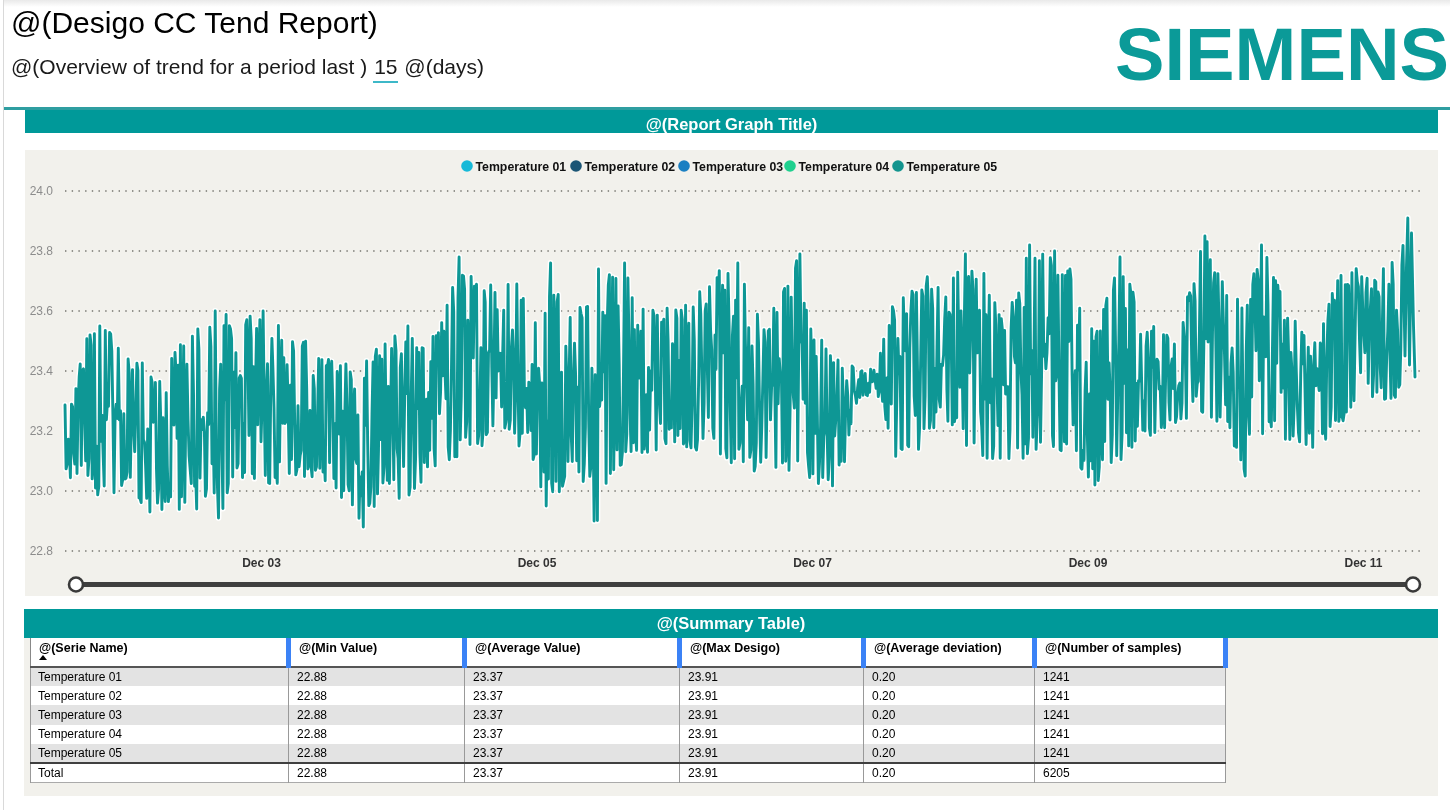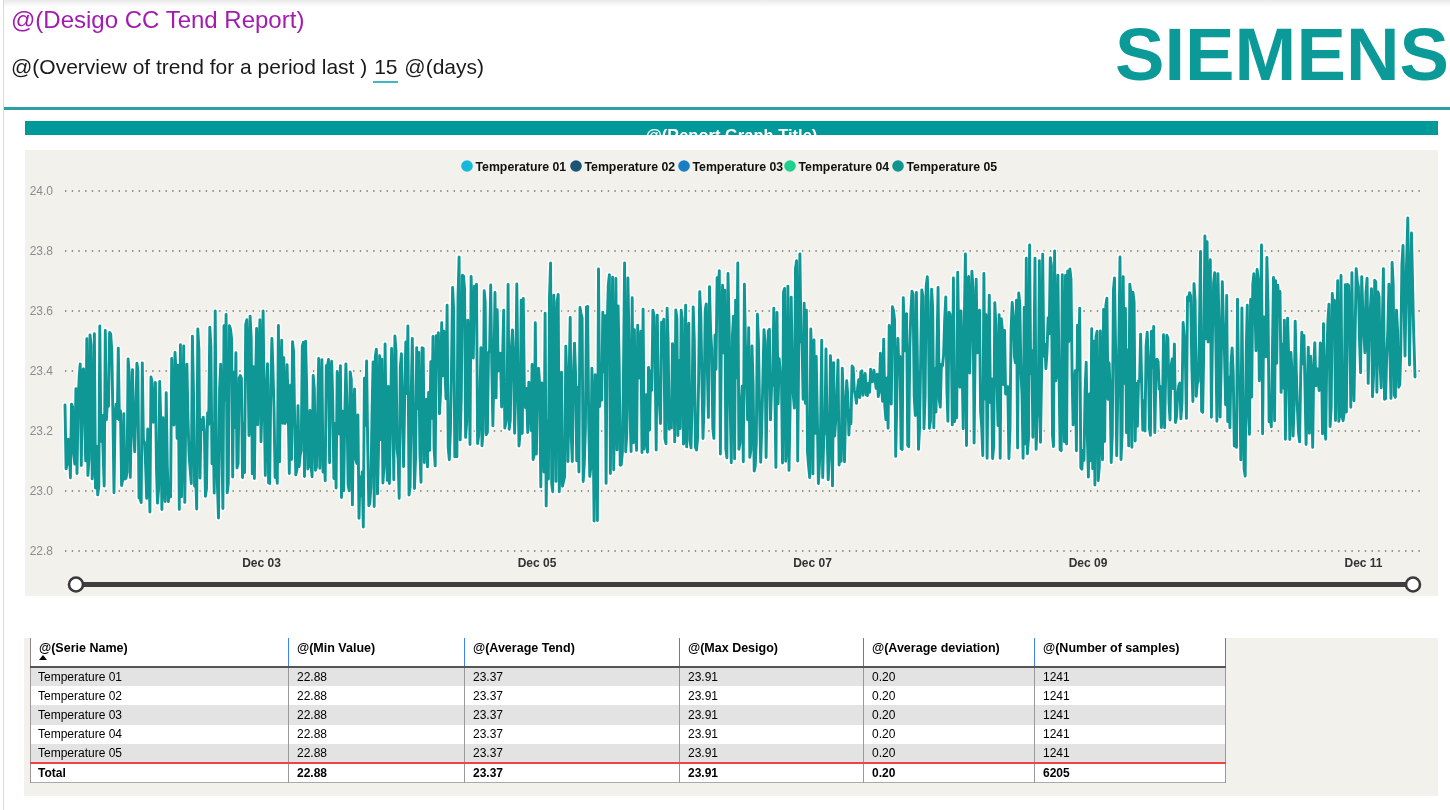--- a/index.html
+++ b/index.html
@@ -1,39 +1,39 @@
 <!DOCTYPE html>
 <html><head>
 <meta charset="utf-8">
 <style>
 * { margin:0; padding:0; box-sizing:border-box; }
 html,body { width:1450px; height:810px; background:#fff; font-family:"Liberation Sans", sans-serif; overflow:hidden; }
 #page { position:relative; width:1450px; height:810px; }
 #leftline { position:absolute; left:3px; top:0; width:1px; height:810px; background:#d9d9d9; }
 #topgrad { position:absolute; left:4px; top:0; width:1446px; height:7px; background:linear-gradient(#e9e9e9,#ffffff); }
-#title { position:absolute; left:11px; top:6px; font-size:24px; color:#a21caf; }
+#title { position:absolute; left:11px; top:6px; font-size:30px; color:#000000; }
 #subtitle { position:absolute; left:11px; top:55px; font-size:21px; color:#1a1a1a; }
 #subtitle .days { border-bottom:2px solid #3db8c8; padding:0 1px 3px 1px;margin-top:16px; }
 #siemens { position:absolute; left:1115px; top:27px; }
 #hr { position:absolute; left:4px; top:107px; width:1446px; height:3px; background:#2e9ea1; }
 .panelhead { position:absolute; background:#009999; color:#fff; font-size:16.5px; font-weight:bold; text-align:center; line-height:29px; }
-#charthead { left:25px; top:121px; width:1413px; height:14px; }
+#charthead { left:25px; top:110px; width:1413px; height:23px; }
 #chartbody { position:absolute; left:25px; top:150px; width:1413px; height:446px; background:#f2f1ec; }
 #tablehead { left:24px; top:609px; width:1414px; height:29px; }
 #tablepanel { position:absolute; left:24px; top:638px; width:1414px; height:158px; background:#f2f1ec; }
 table { position:absolute; left:6px; top:0px; border-collapse:collapse; table-layout:fixed; width:1195px; font-size:12px; color:#000; }
 col.c0 { width:258px; } col.c1 { width:176px; } col.c2 { width:215px; } col.c3 { width:184px; } col.c4 { width:171px; } col.c5 { width:191px; }
-th { background:#fff; font-size:12.5px; text-align:left; font-weight:bold; height:29px; padding:3px 8px 0 8px; border-left:1px solid #888; border-right:1px solid #3b82f6; vertical-align:top; position:relative; }
+th { background:#fff; font-size:12.5px; text-align:left; font-weight:bold; height:29px; padding:3px 8px 0 8px; border-left:1px solid #888; border-right:5px solid #3b82f6; vertical-align:top; position:relative; }
 th .sort { position:absolute; left:8px; top:17px; width:0; height:0; border-left:4.5px solid transparent; border-right:4.5px solid transparent; border-bottom:5.5px solid #000; }
 td { height:19.2px; padding:0 8px; border-left:1px solid #999; border-right:1px solid #999; vertical-align:middle; }
 td.n { text-align:left; padding-left:7px; }
 thead tr { border-bottom:2px solid #555; }
 tbody tr:nth-child(odd) td { background:#e3e3e3; }
 tbody tr:nth-child(even) td { background:#fff; }
-tbody tr.total { border-top:2px solid #ef4444; border-bottom:1px solid #aaa; font-weight:bold;margin-top:31px; }
+tbody tr.total { border-top:2px solid #404040; border-bottom:1px solid #aaa; font-weight:normal;margin-top:31px; }
 tbody tr.total td { background:#fff; }
 </style>
 </head>
 <body>
 <div id="page">
 <div id="topgrad"></div>
 <div id="leftline"></div>
 <div id="title">@(Desigo CC Tend Report)</div>
 <div id="subtitle">@(Overview of trend for a period last&nbsp;) <span class="days">15</span> @(days)</div>
 <svg id="siemens" width="334" height="56" viewBox="0 0 334 56">
@@ -75,35 +75,36 @@
 <text x="512" y="417" text-anchor="middle" font-size="12" font-weight="bold" fill="#333">Dec 05</text>
 <text x="787.5" y="417" text-anchor="middle" font-size="12" font-weight="bold" fill="#333">Dec 07</text>
 <text x="1063" y="417" text-anchor="middle" font-size="12" font-weight="bold" fill="#333">Dec 09</text>
 <text x="1338.5" y="417" text-anchor="middle" font-size="12" font-weight="bold" fill="#333">Dec 11</text>
 
 <line x1="51" y1="434.5" x2="1388" y2="434.5" stroke="#3f3f3f" stroke-width="5"></line>
 <circle cx="51" cy="434.5" r="7" fill="#fff" stroke="#3a3a3a" stroke-width="2.6"></circle>
 <circle cx="1388" cy="434.5" r="7" fill="#fff" stroke="#3a3a3a" stroke-width="2.6"></circle>
 </svg>
 </div>
+<div id="tablehead" class="panelhead">@(Summary Table)</div>
 <div id="tablepanel">
 <table>
 <colgroup>
           <col class="c0">
           <col class="c1">
           <col class="c2">
           <col class="c3">
           <col class="c4">
           <col class="c5">
         </colgroup>
 <thead>
           <tr>
 <th>@(Serie Name)<span class="sort"></span></th>
 <th>@(Min Value)</th>
-<th>@(Average Tend)</th>
+<th>@(Average Value)</th>
 <th>@(Max Desigo)</th>
 <th>@(Average deviation)</th>
 <th>@(Number of samples)</th>
 </tr>
         </thead>
 <tbody>
 <tr>
             <td class="n">Temperature 01</td>
             <td>22.88</td>
             <td>23.37</td>

